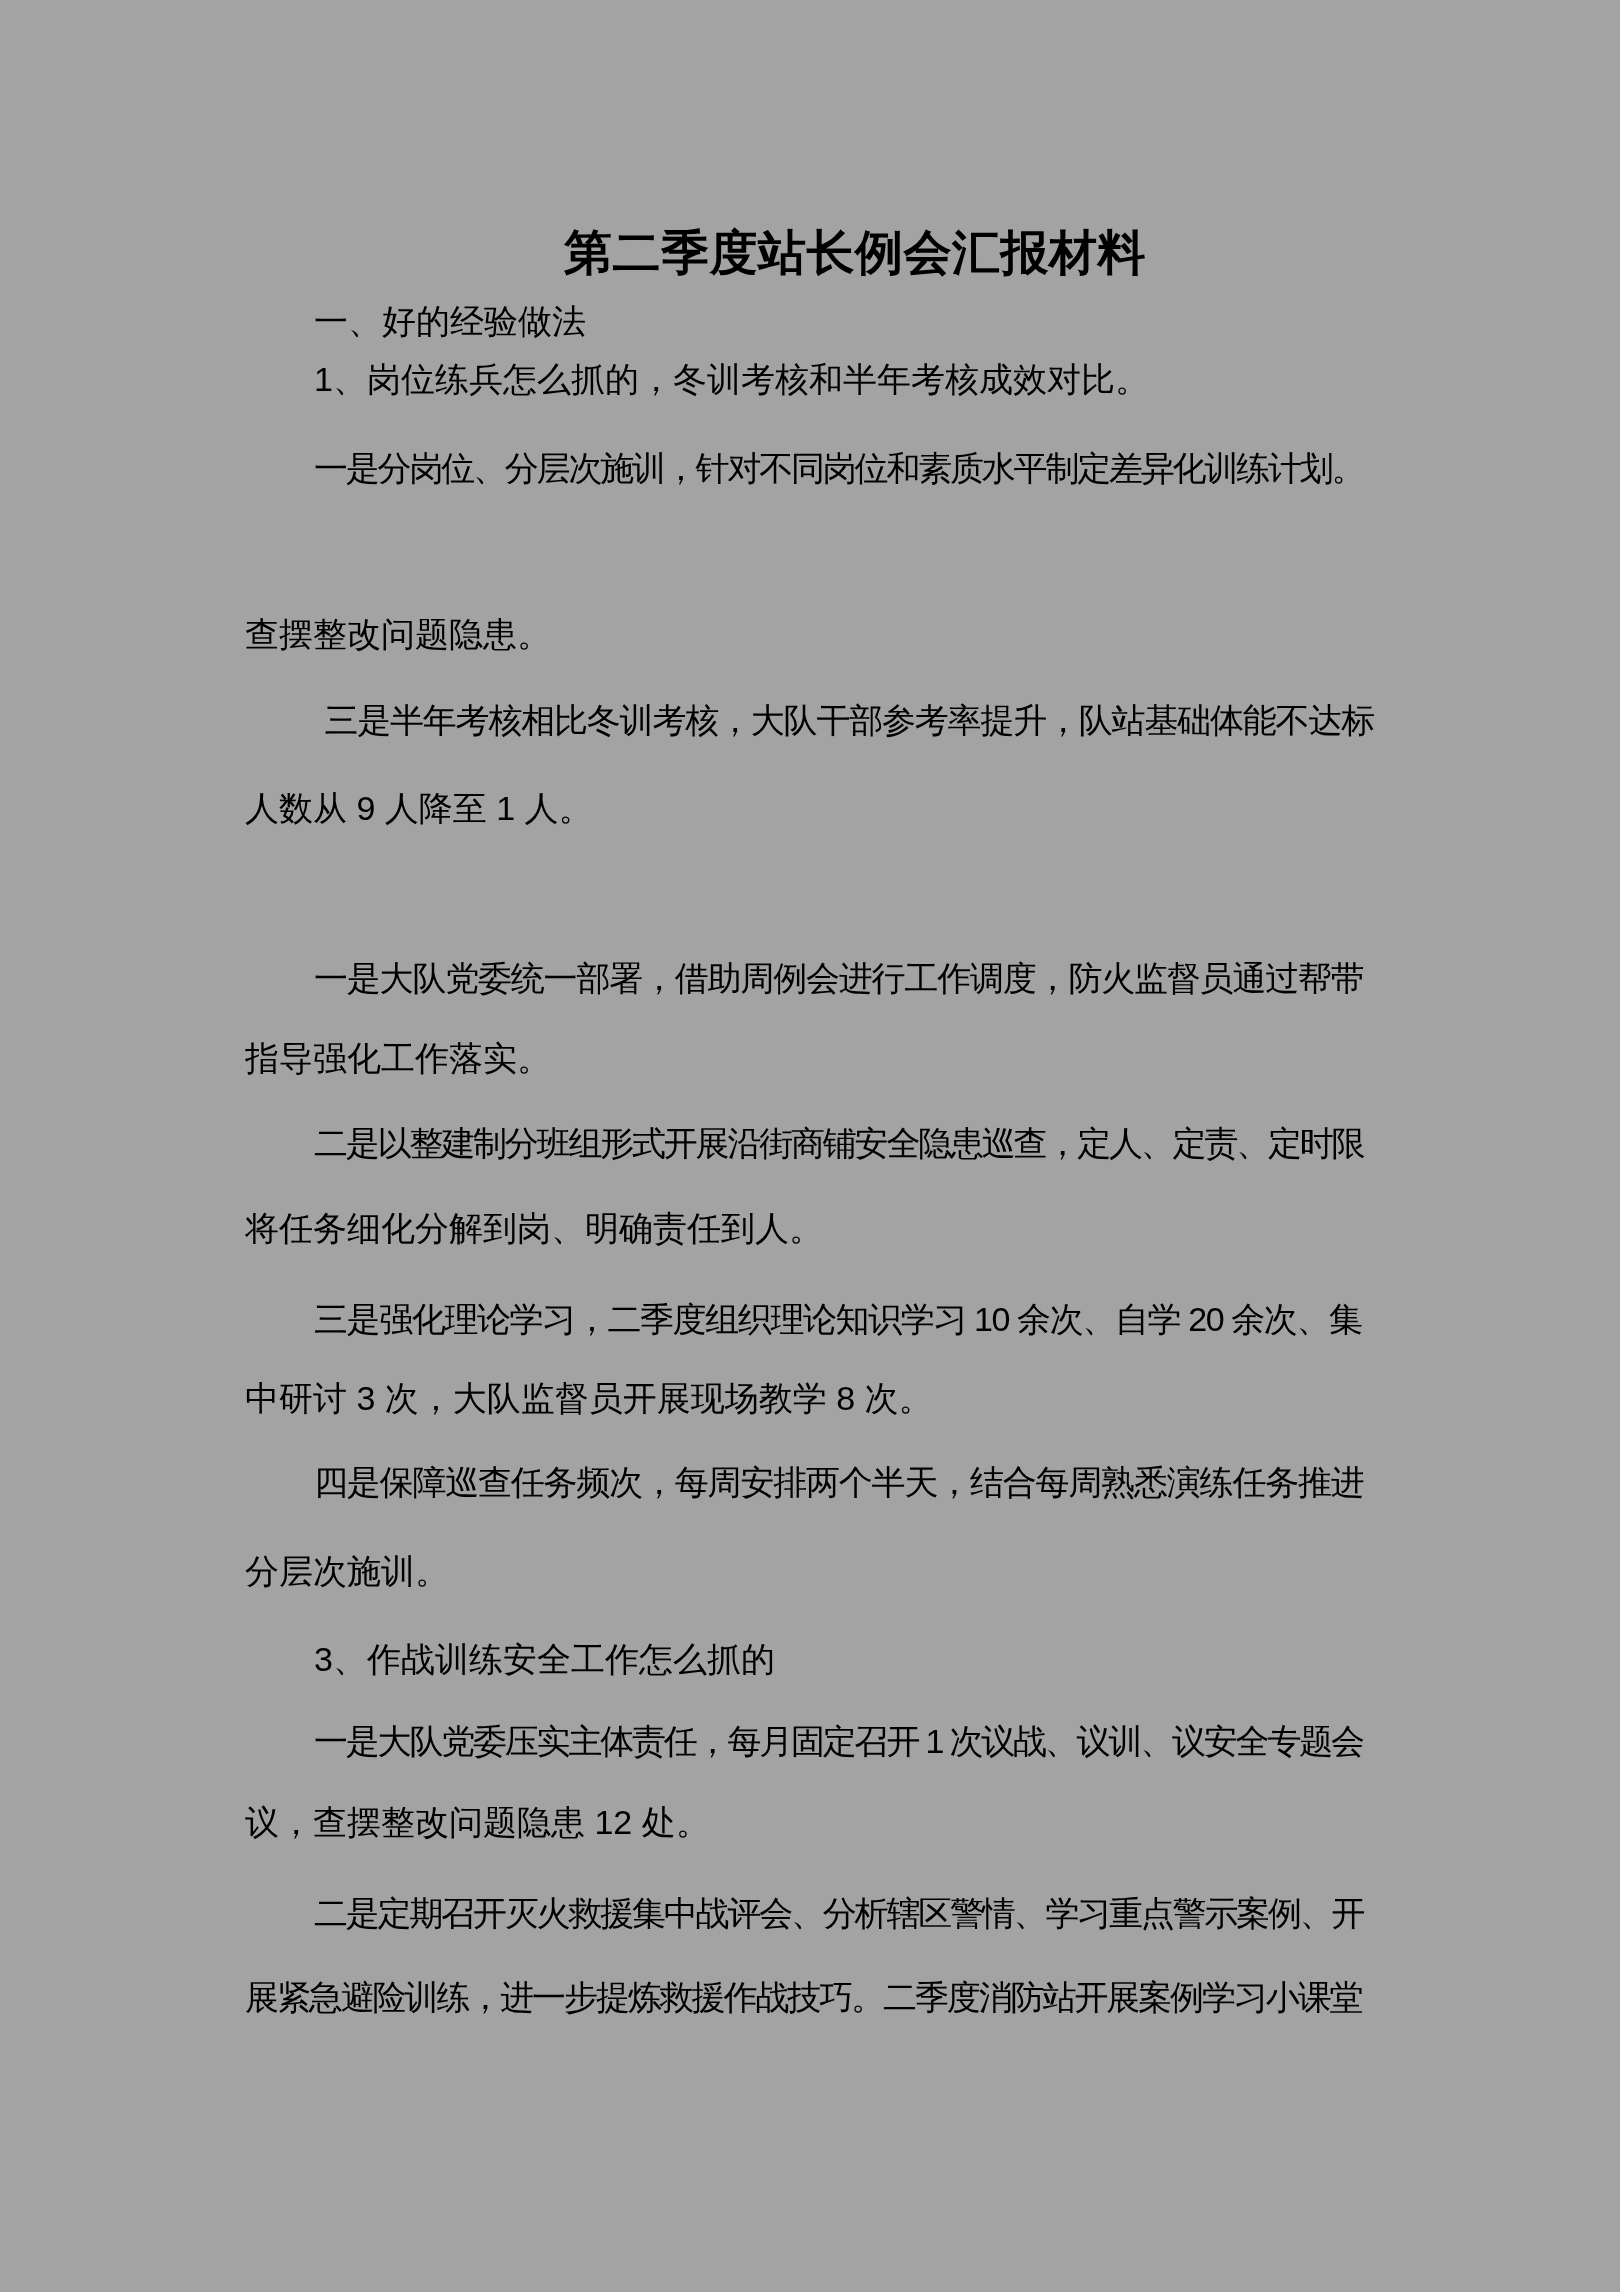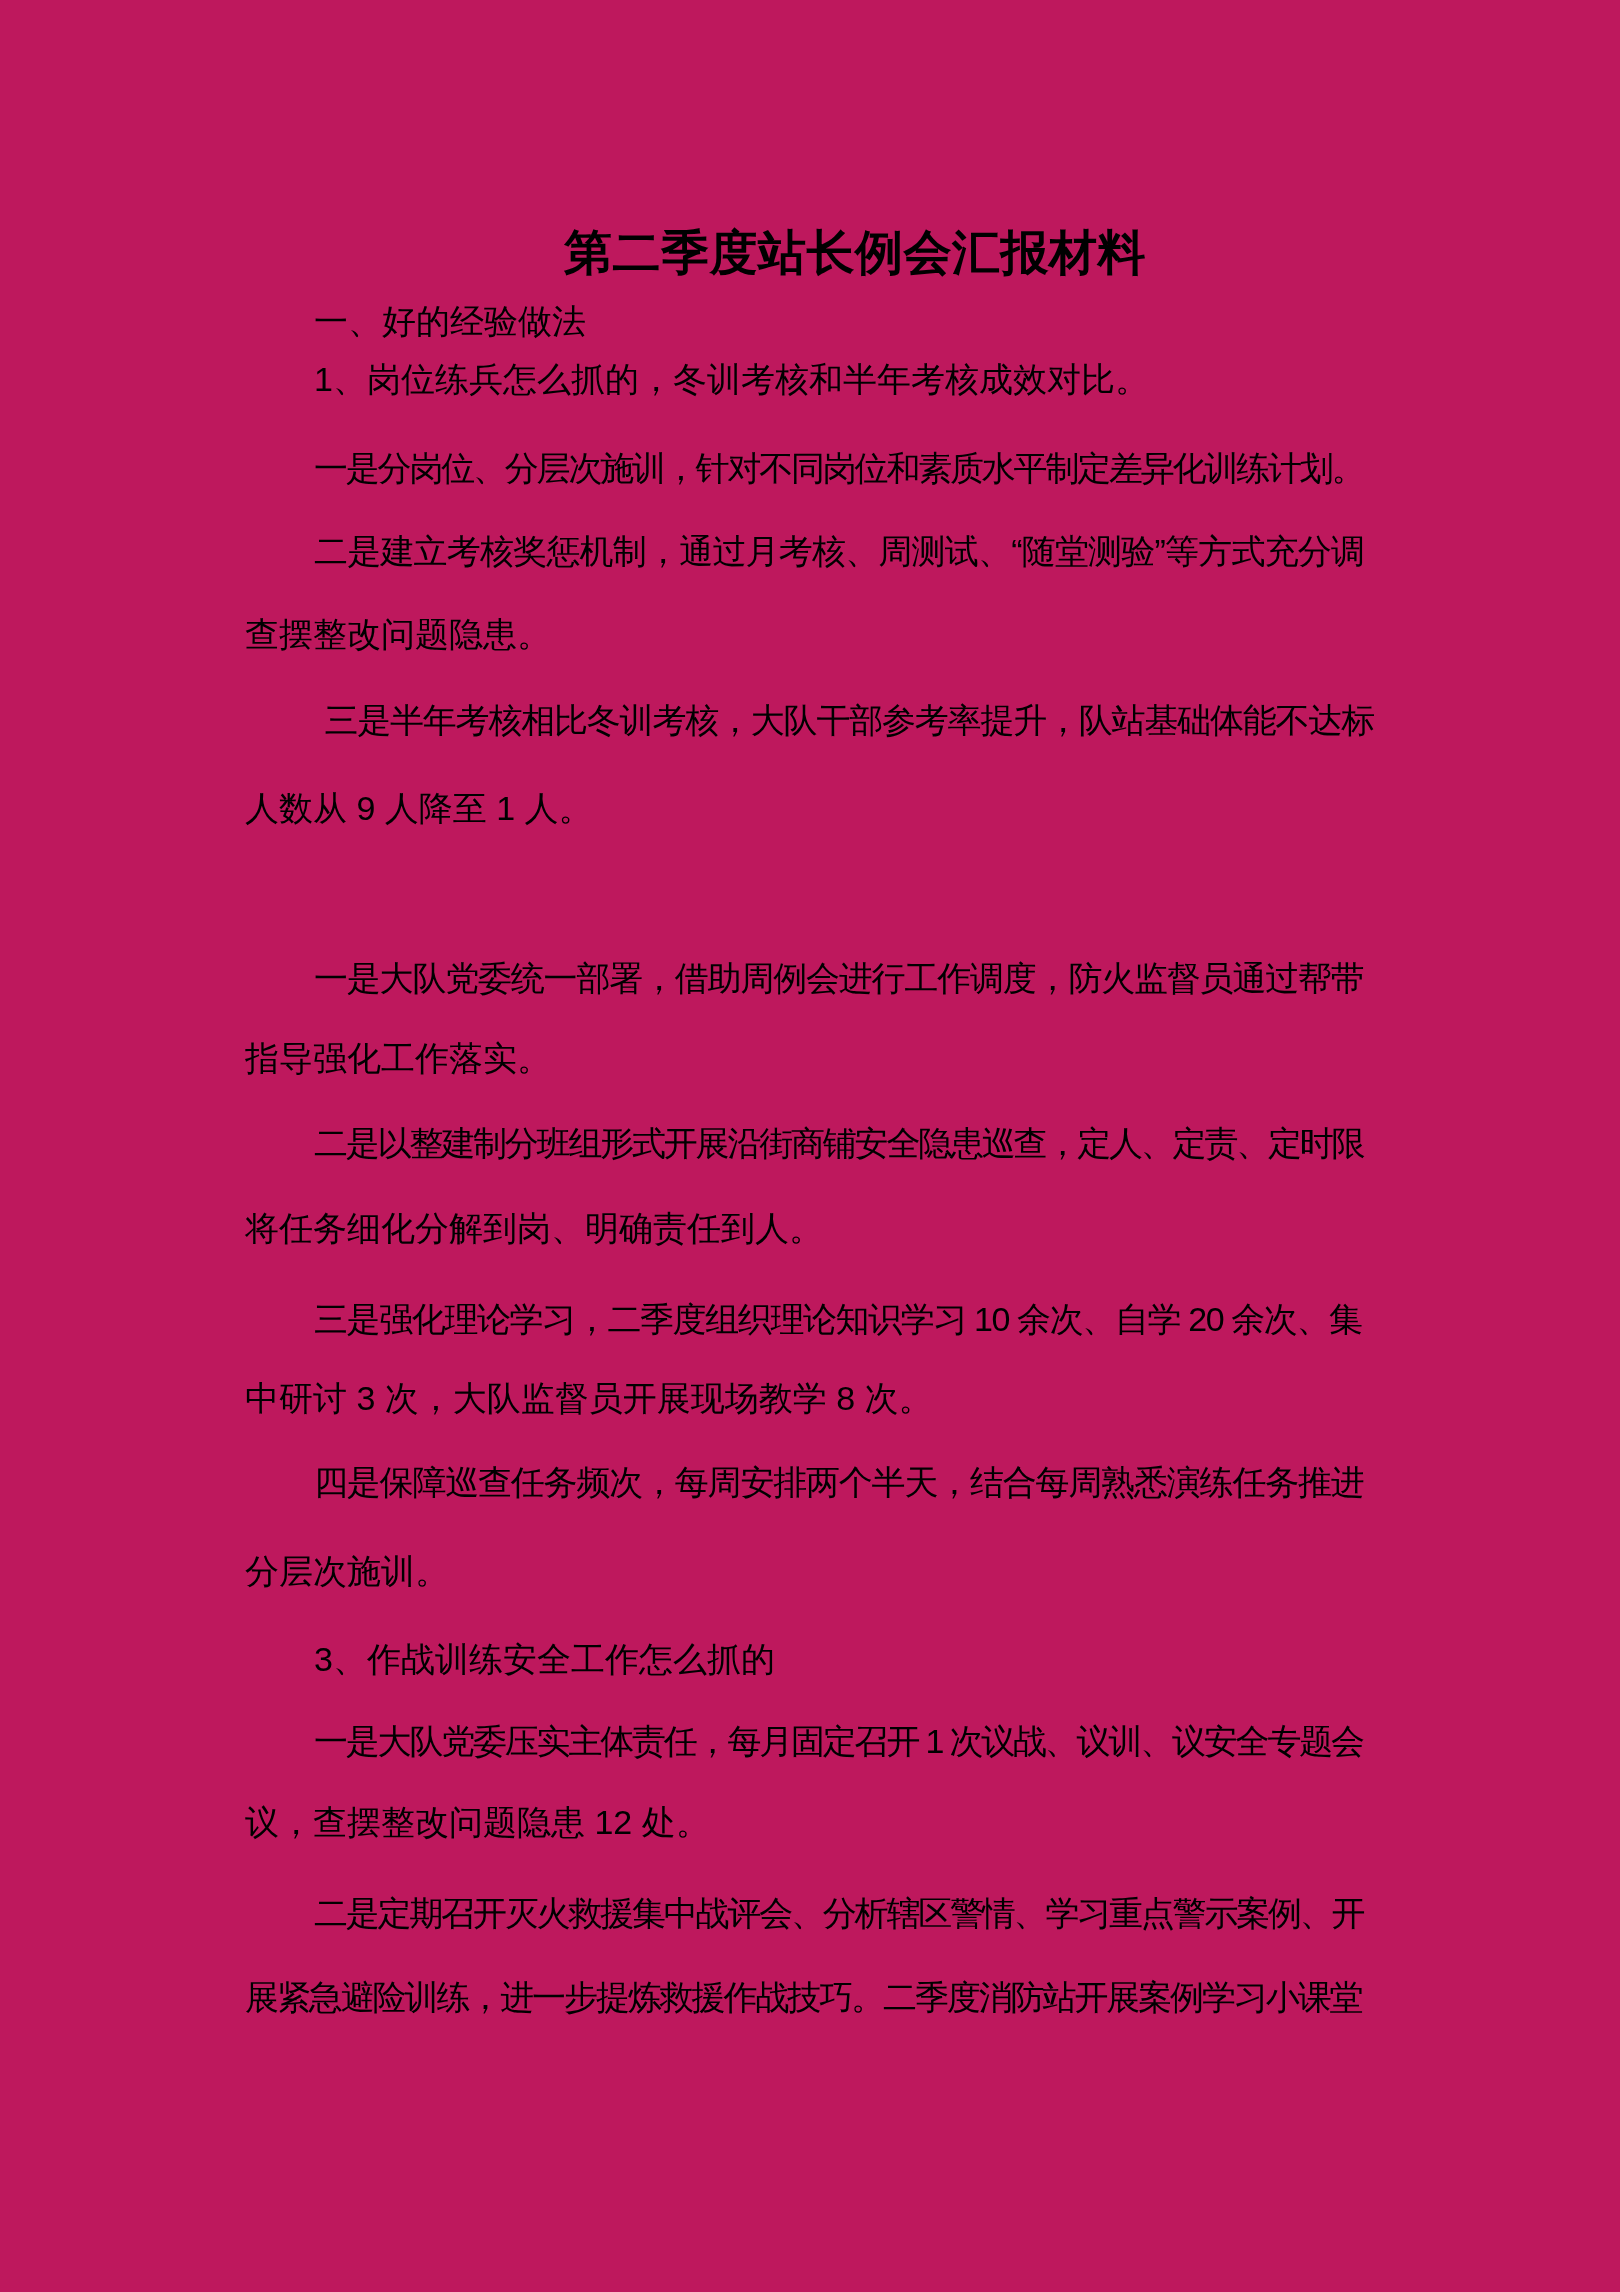--- a/index.html
+++ b/index.html
@@ -11,21 +11,21 @@
     height: 2293px;
     background: #ffffff;
     position: relative;
     overflow: hidden;
     font-family: "Liberation Sans", sans-serif;
     color: #000000;
   }
   .page {
     position: absolute;
     inset: 0;
-    background: #be185d;
+    background: #a3a3a3;
   }
   .doc-title {
     position: absolute;
     left: 564px;
     top: 225px;
     font-size: 48px;
     line-height: 55px;
     font-weight: bold;
     white-space: pre;
     letter-spacing: 0.5px;
@@ -45,21 +45,20 @@
 </head>
 <body>
 
 <div class="page">
 
   <div class="doc-title">第二季度站长例会汇报材料</div>
 
   <div class="line indent" style="top:301px">一、好的经验做法</div>
   <div class="line indent" style="top:359px">1、岗位练兵怎么抓的，冬训考核和半年考核成效对比。</div>
   <div class="line indent fill" style="top: 448px; letter-spacing: -2.2px;">一是分岗位、分层次施训，针对不同岗位和素质水平制定差异化训练计划。</div>
-  <div class="line indent fill" style="top: 531px; letter-spacing: -0.8px;">二是建立考核奖惩机制，通过月考核、周测试、“随堂测验”等方式充分调</div>
   <div class="line" style="top:614px">查摆整改问题隐患。</div>
   <div class="line indent fill" style="top: 700px; letter-spacing: -1.2px; text-align: right;">三是半年考核相比冬训考核，大队干部参考率提升，队站基础体能不达标</div>
   <div class="line" style="top:788px">人数从 9 人降至 1 人。</div>
   <div class="line indent fill" style="top: 958px; letter-spacing: -1.2px;">一是大队党委统一部署，借助周例会进行工作调度，防火监督员通过帮带</div>
   <div class="line" style="top:1038px">指导强化工作落实。</div>
   <div class="line indent fill" style="top: 1123px; letter-spacing: -2.2px;">二是以整建制分班组形式开展沿街商铺安全隐患巡查，定人、定责、定时限</div>
   <div class="line" style="top:1208px">将任务细化分解到岗、明确责任到人。</div>
   <div class="line indent fill" style="top: 1299px; letter-spacing: -1.4px;">三是强化理论学习，二季度组织理论知识学习 10 余次、自学 20 余次、集</div>
   <div class="line" style="top:1378px">中研讨 3 次，大队监督员开展现场教学 8 次。</div>
   <div class="line indent fill" style="top: 1462px; letter-spacing: -1.2px;">四是保障巡查任务频次，每周安排两个半天，结合每周熟悉演练任务推进</div>

